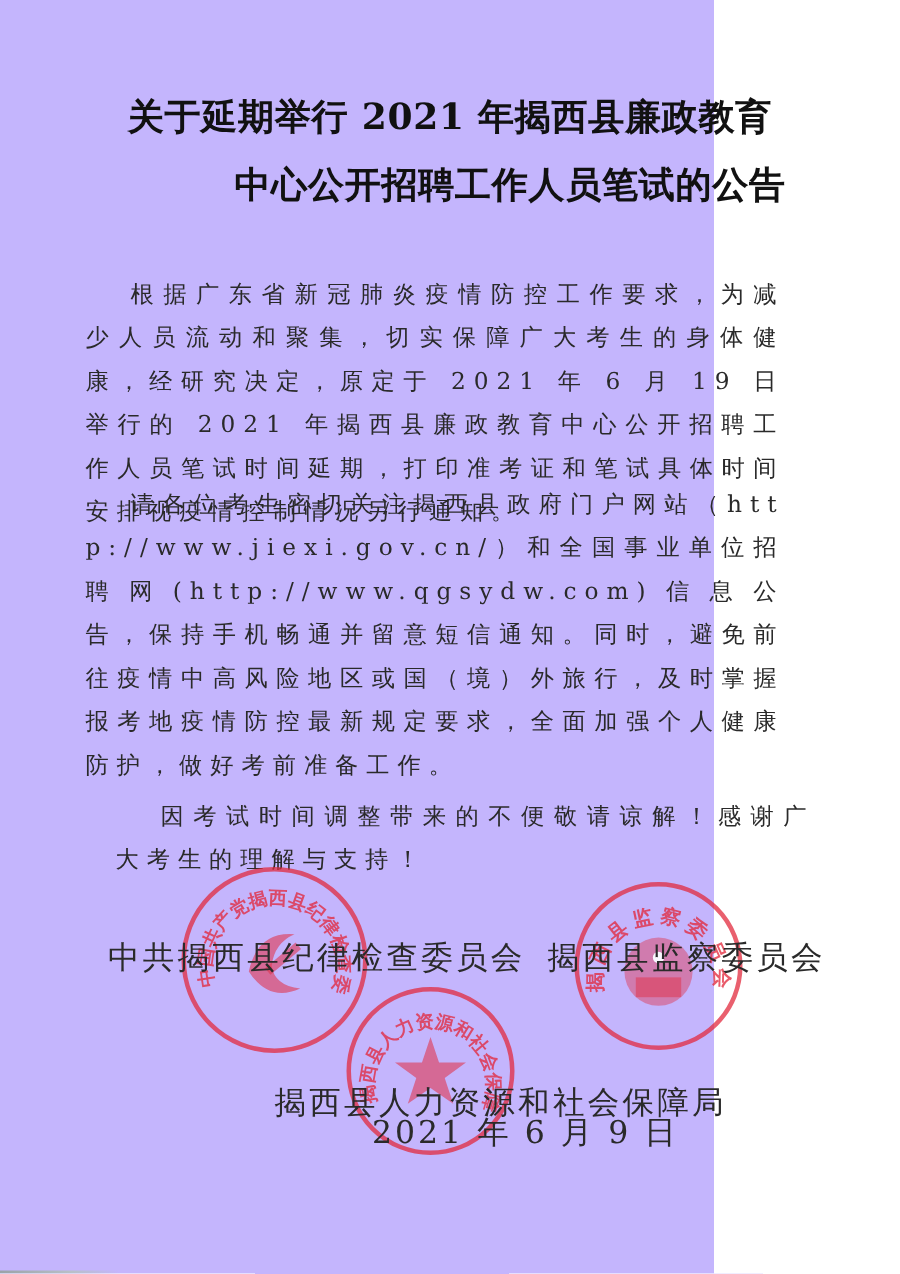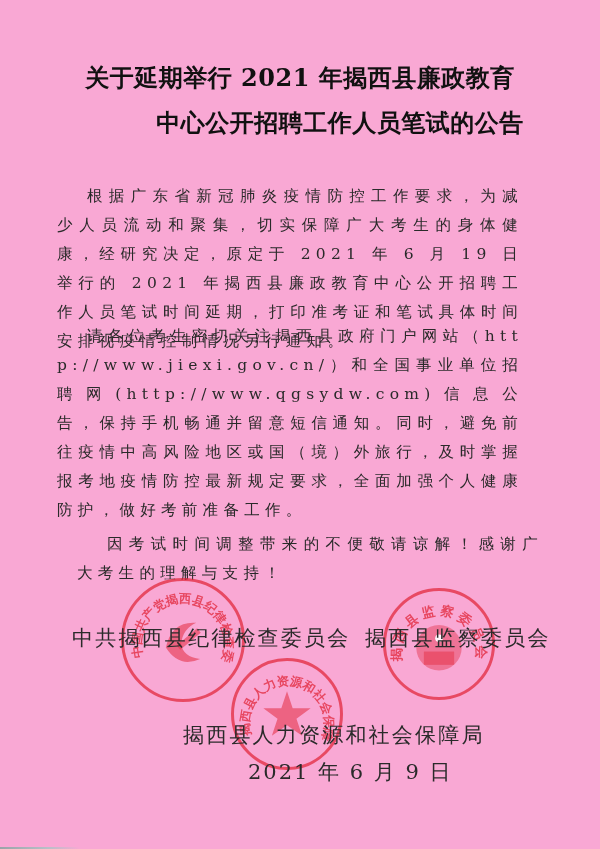--- a/index.html
+++ b/index.html
@@ -11,22 +11,22 @@
       width: 600px;
       height: 849px;
       position: relative;
       overflow: hidden;
       font-family: "DejaVu Serif", "Liberation Serif", serif;
       color: #222;
     }
     .page {
       position: absolute;
       left: 0; top: 0;
-      width: 600px; height: 849px;
-      background: #f9a8d4;
+      width: 476px; height: 849px;
+      background: #c4b5fd;
     }
     .title {
       position: absolute;
       left: 0;
       width: 600px;
       text-align: center;
       font-family: "DejaVu Serif", "Liberation Serif", serif;
       font-weight: bold;
       font-size: 24px;
       color: #111;
@@ -67,21 +67,21 @@
     .sig {
       position: absolute;
       font-size: 21px;
       color: #2a2a2a;
       letter-spacing: 2.2px;
       white-space: nowrap;
     }
     .sig-1 { left: 72px; top: 624px; }
     .sig-2 { left: 365px; top: 624px; }
     .sig-3 { left: 183px; top: 721px; }
-    .date { left: 248px; top: 758px; letter-spacing: 2px; }
+    .date { left: 248px; top: 741px; letter-spacing: 2px; }
 
     .scan-line {
       position: absolute;
       left: 0; top: 847px;
       width: 80px; height: 2px;
       background: linear-gradient(90deg, #9aa3a8, #b8c0c8 60%, rgba(255,255,255,0));
     }
   </style>
 </head>
 <body>

